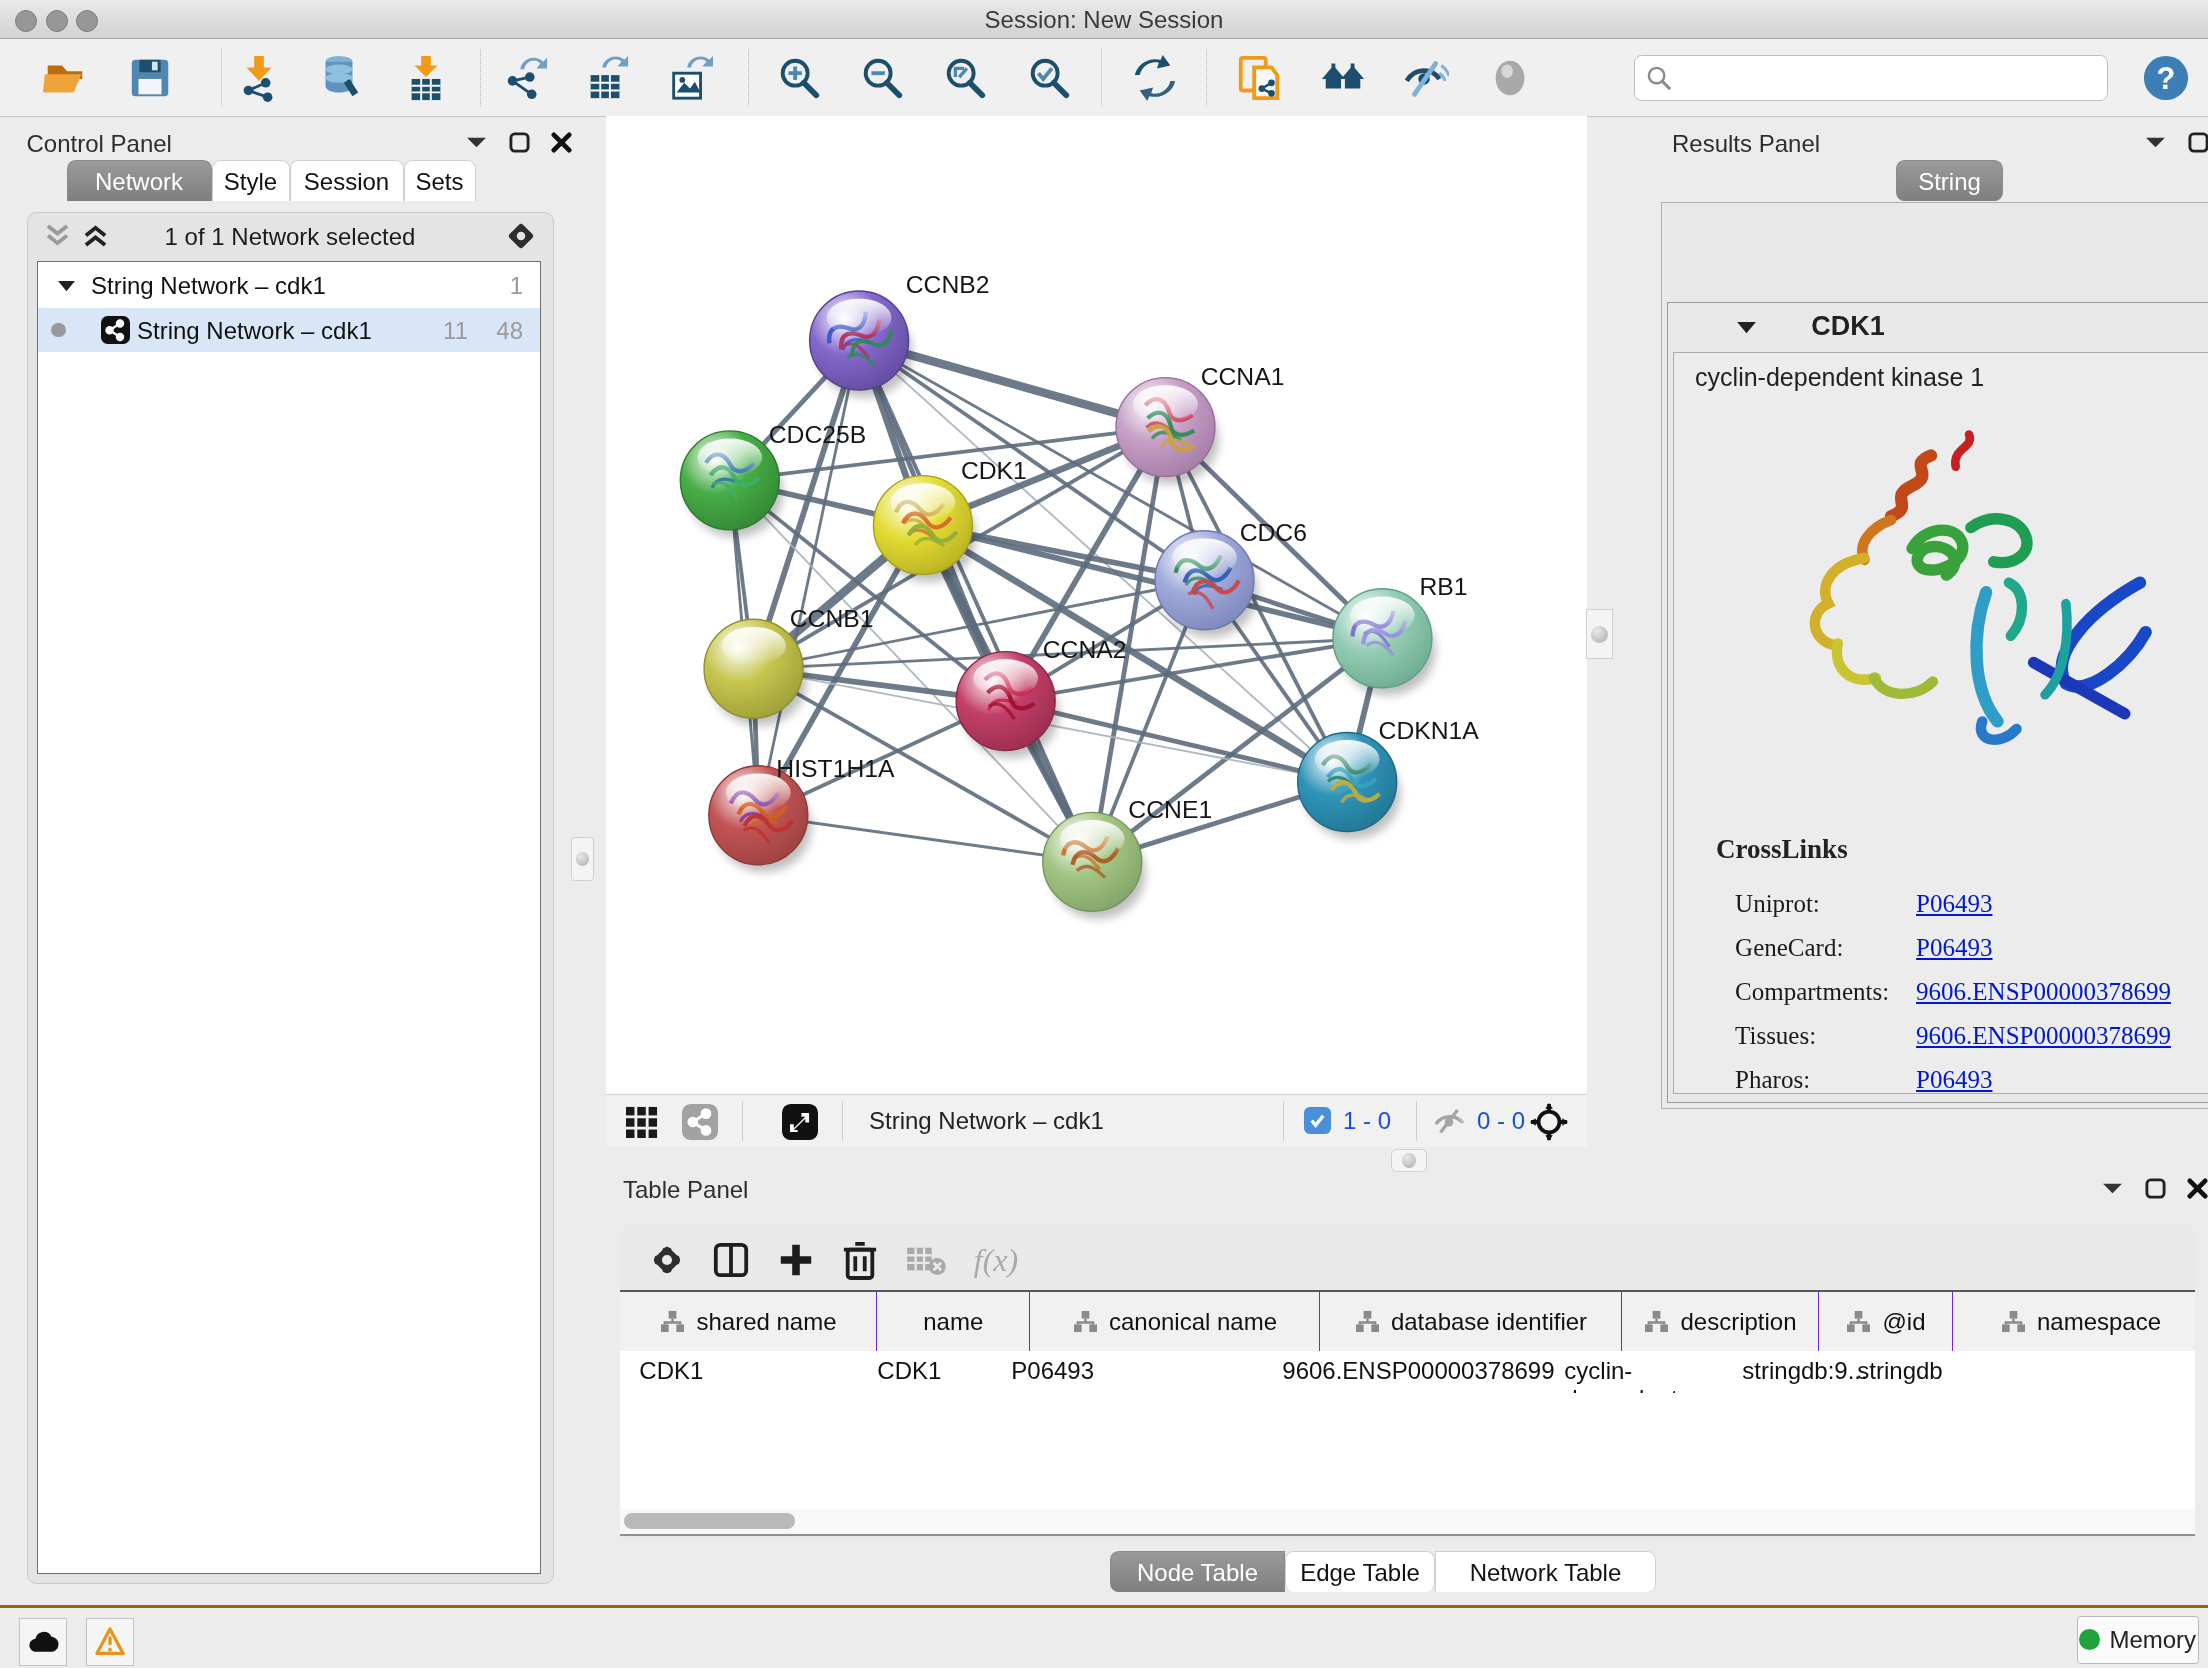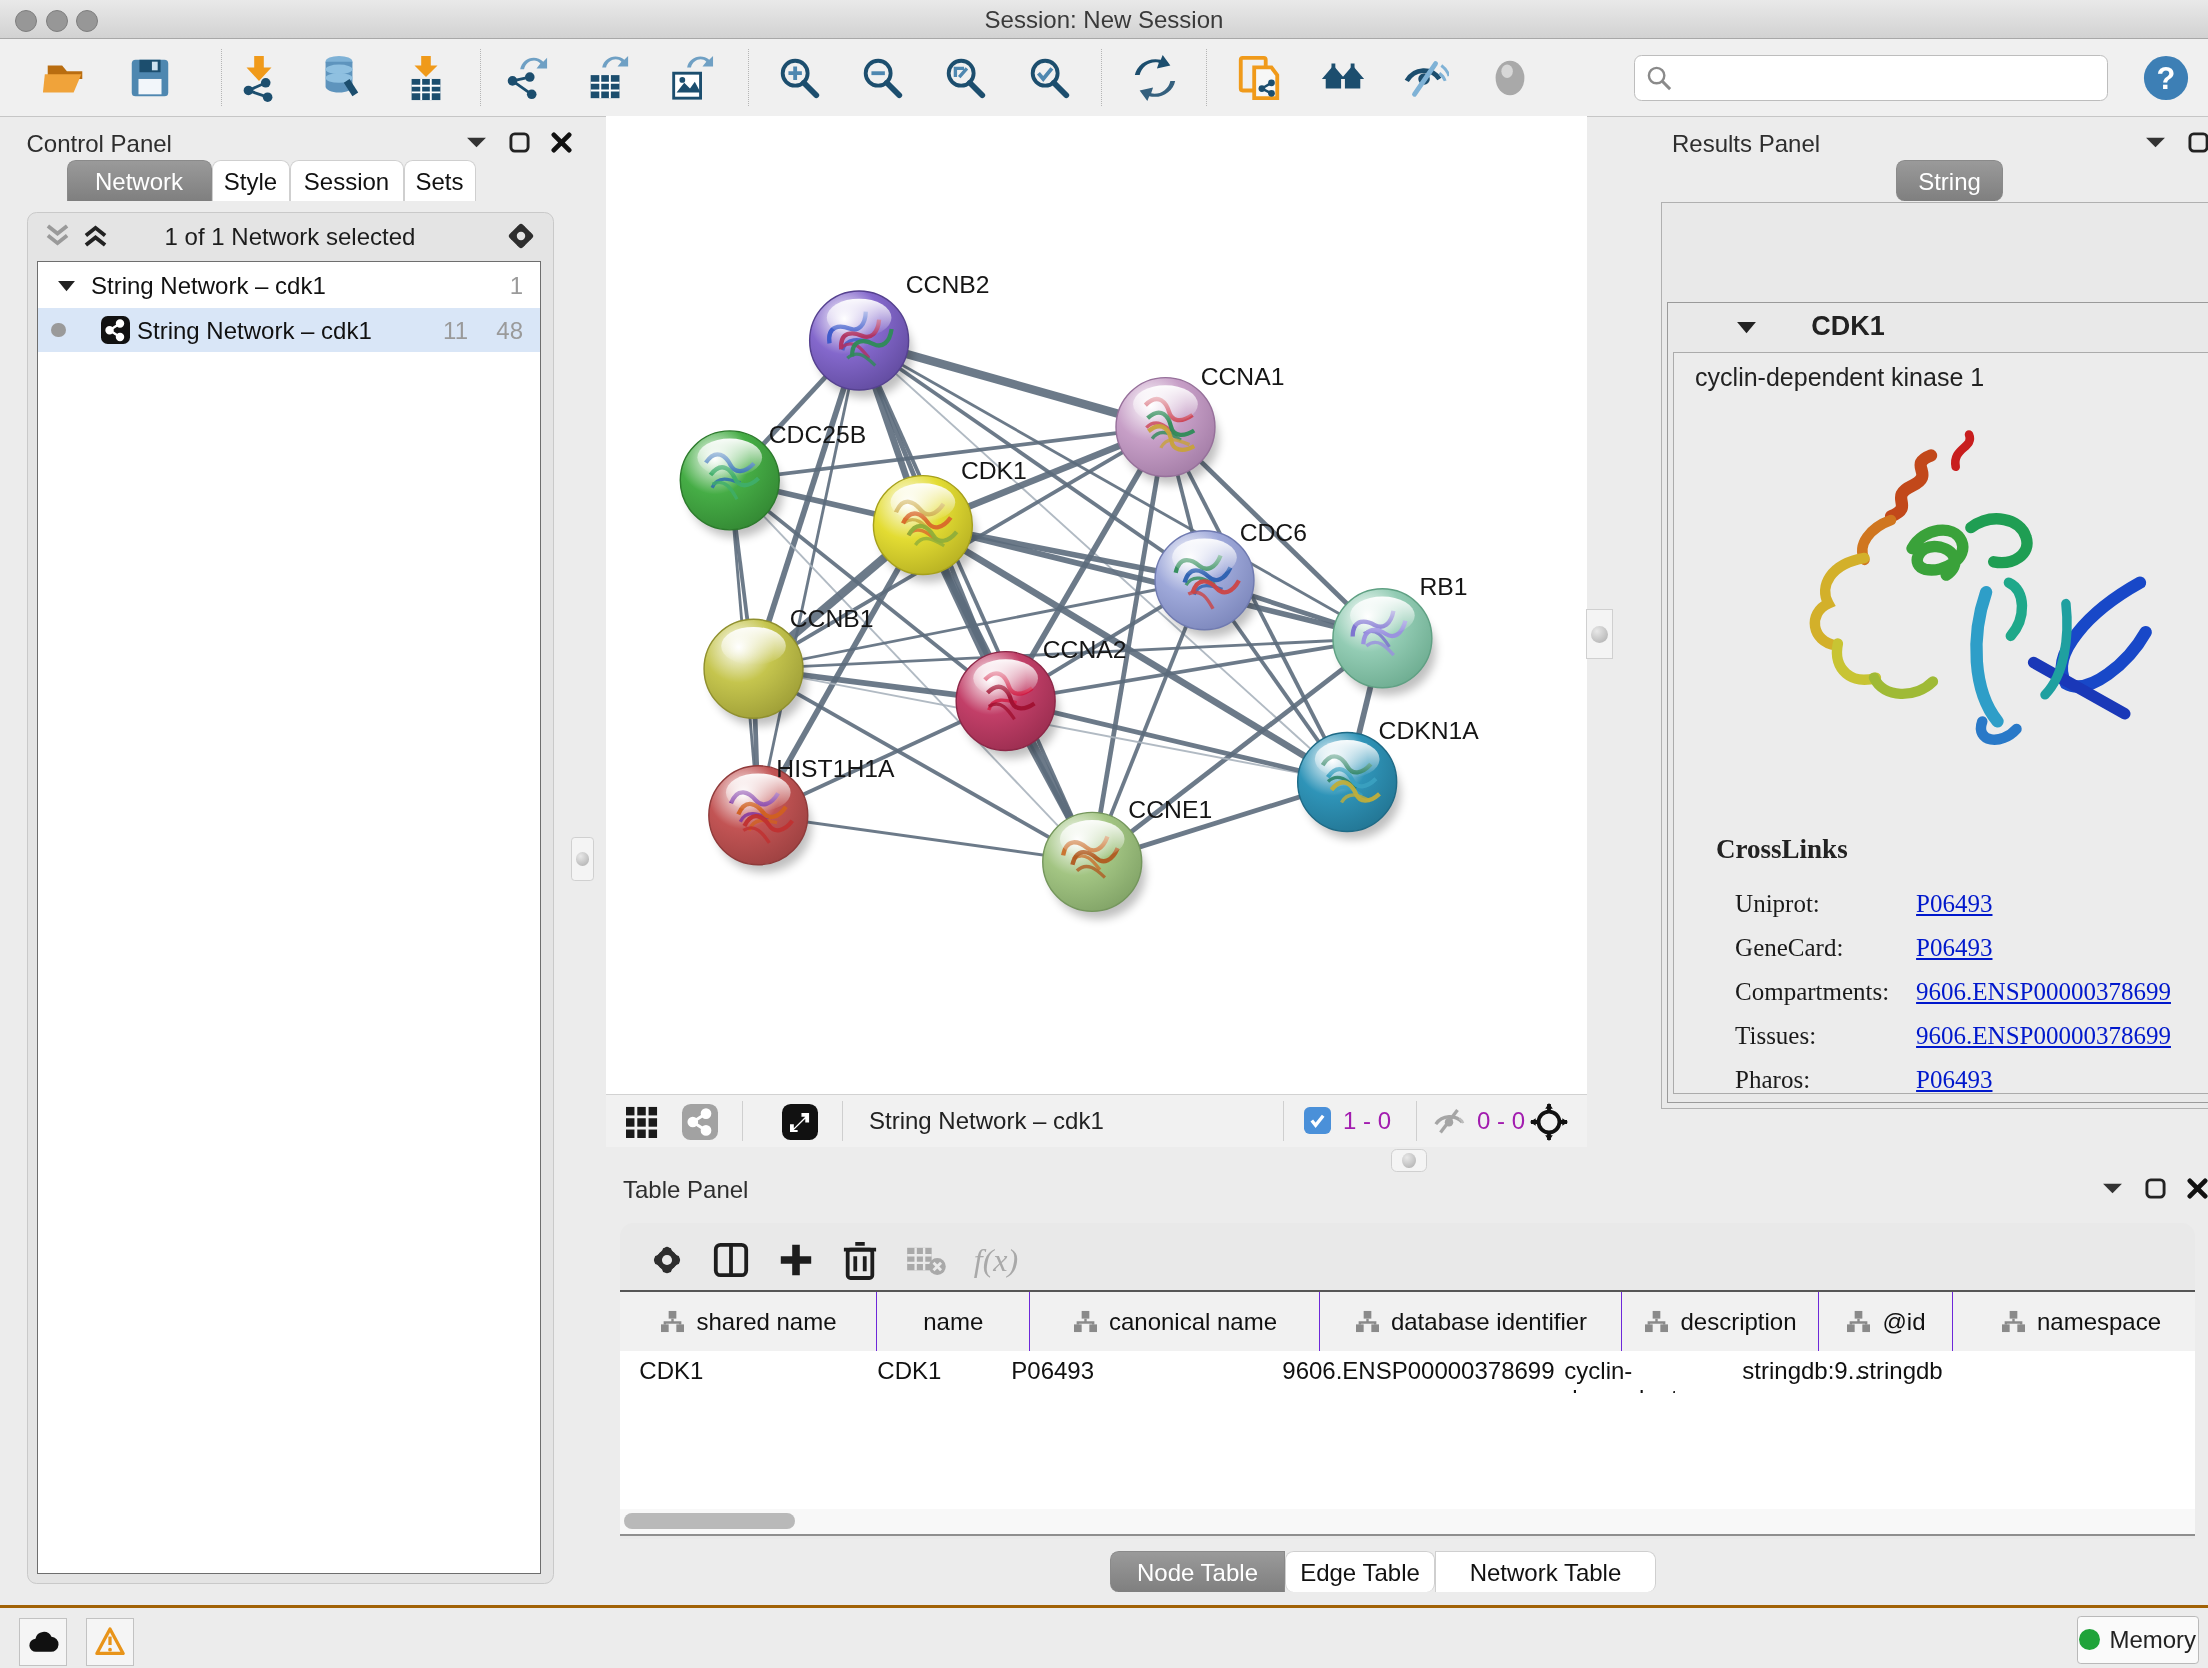--- a/index.html
+++ b/index.html
@@ -37,21 +37,21 @@
     border:1.9px solid #6e6e6e;}
   .trow{position:absolute;left:0;width:100%;height:44px;font-size:24px;}
   .trow .lbl{position:absolute;top:8.6px;color:#111;}
   .trow .cnt{position:absolute;top:8.6px;color:#9a9a9a;}
   .sharebadge{position:absolute;width:28.5px;height:28.5px;border-radius:6.7px;background:#111;}
   
   .netcanvas{position:absolute;left:606px;top:116px;width:981px;height:978px;background:#fff;text-align:center;}
   .netbar{position:absolute;left:606px;top:1094px;width:981px;height:52px;background:#f1f1f1;
     border-top:1px solid #d2d2d2;font-size:24px;}
   .netbar .ttl{position:absolute;left:263px;top:12.4px;color:#222;}
-  .nb-num{position:absolute;top:12.4px;color:#a21caf;}
+  .nb-num{position:absolute;top:12.4px;color:#1d4ed8;}
   .vsep{position:absolute;top:5.7px;height:40px;border-left:1px solid #cfcfcf;}
   
   .results{position:absolute;left:1653px;top:124px;width:599px;height:989px;}
   .res-box{position:absolute;left:7.6px;top:78px;width:582px;height:905px;background:#e9e9e9;
     border:1px solid #b0b0b0;}
   .expbar{position:absolute;left:5.7px;top:5.7px;width:567px;height:88px;background:#ececec;
     border:1px solid #a8a8a8;}
   .btn{display:inline-block;background:#fff;border:1px solid #b6b6b6;border-radius:8.6px;
     font-size:24px;text-align:center;padding:7.6px 0;color:#111;}
   .cdk-box{position:absolute;left:5.7px;top:99px;width:567px;height:799px;background:#e9e9e9;

